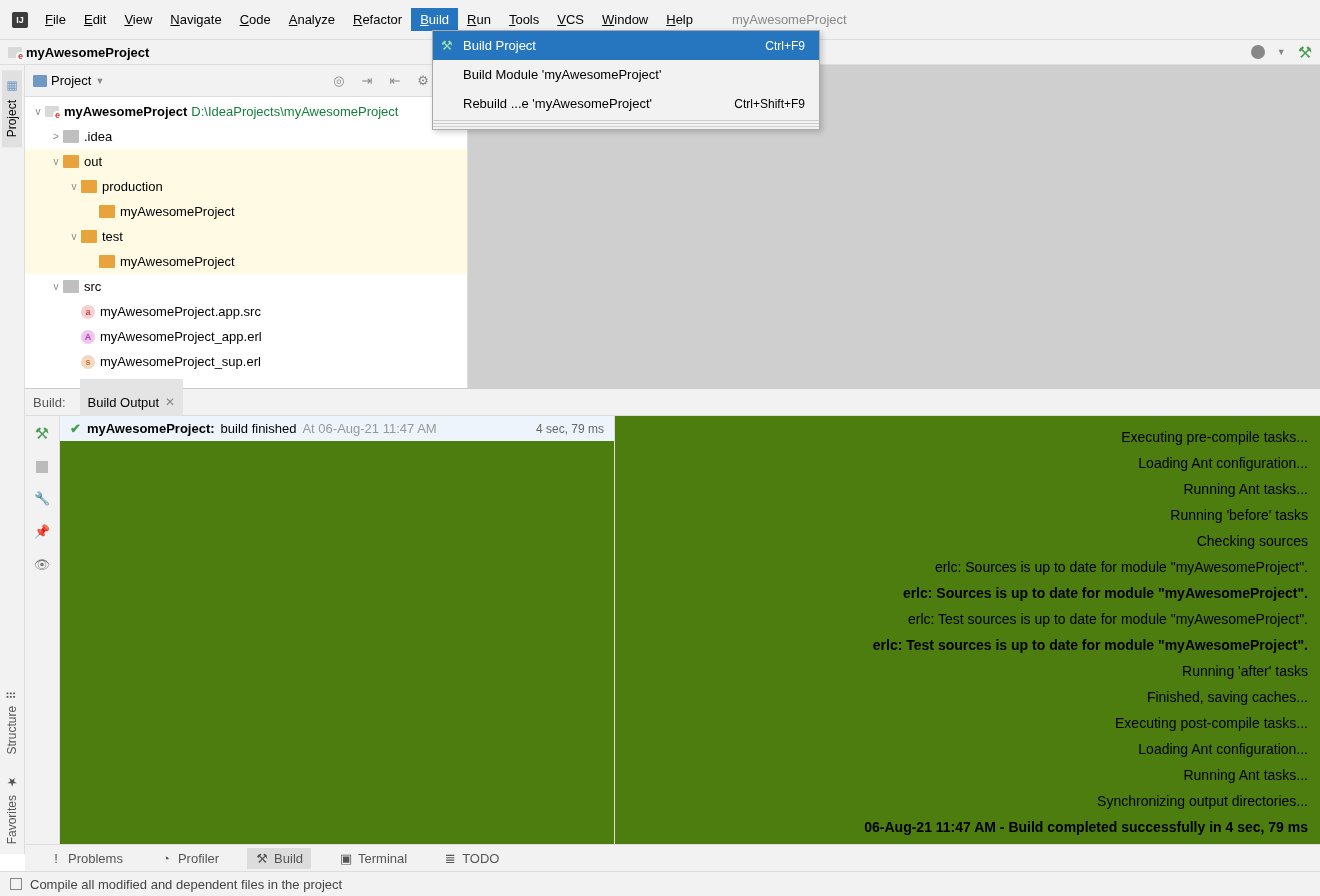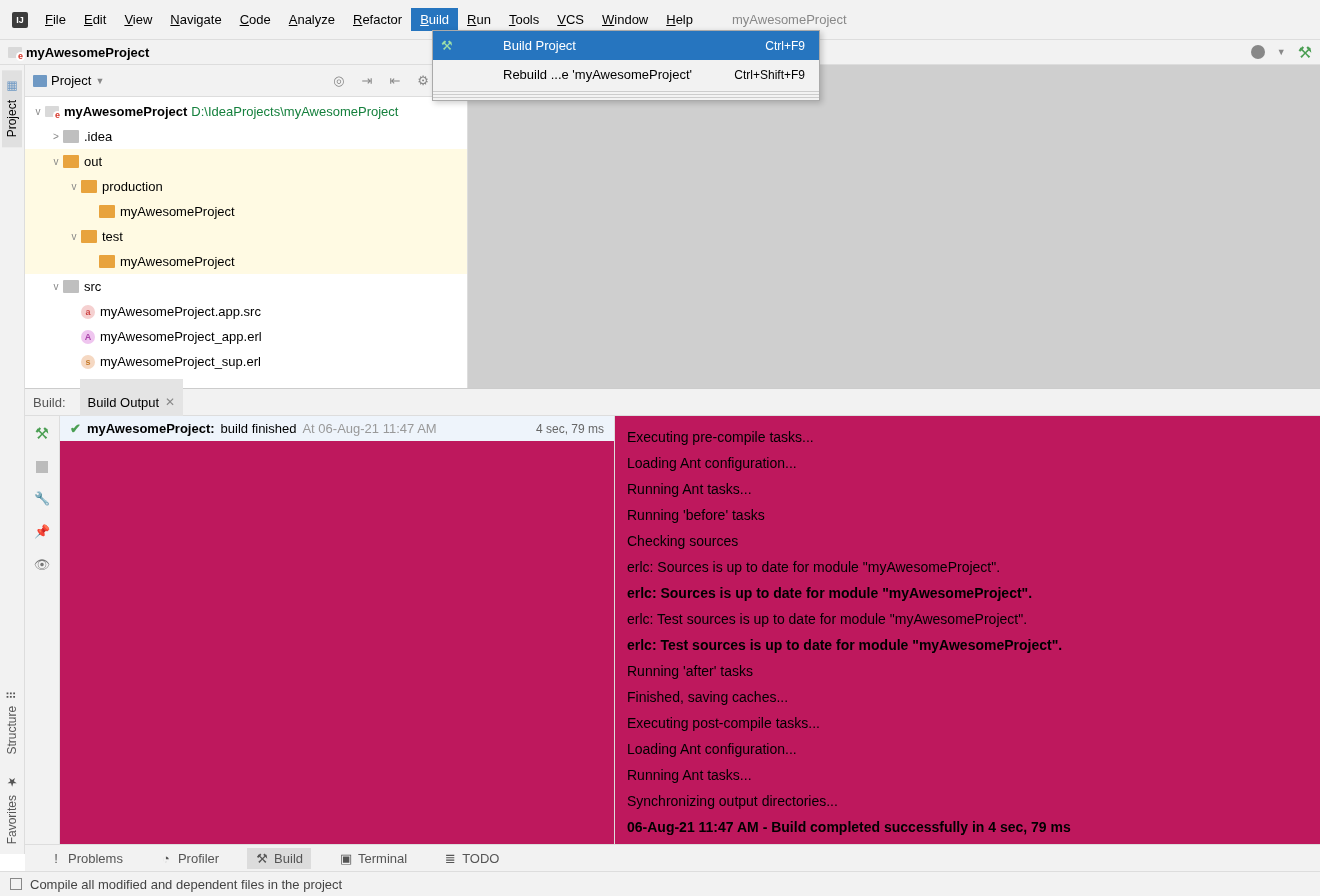--- a/index.html
+++ b/index.html
@@ -12,21 +12,21 @@
 .menu-item.open { background: #2675bf; color: #fff; }
 .menu-item u { text-decoration: underline; }
 .project-name-top { margin-left: 30px; color: #888; }
 
 
 .dropdown { position: absolute; top: 30px; left: 432px; width: 388px; background: #f2f2f2; border: 1px solid #aaa; box-shadow: 2px 2px 6px rgba(0,0,0,0.2); z-index: 100; }
 .dd-row { display: flex; align-items: center; height: 29px; padding: 0 14px 0 30px; position: relative; }
 .dd-row.hl { background: #2675bf; color: #fff; }
 .dd-row.disabled { color: #999; }
 .dd-sep { height: 1px; background: #ccc; margin: 2px 0; }
-.dd-label { flex: 1; margin-left: 40px; }
+.dd-label { flex: 1; }
 .dd-short { font-size: 12px; }
 .dd-icon { position: absolute; left: 8px; }
 
 
 .breadcrumb { height: 25px; display: flex; align-items: center; padding: 0 8px; background: #f2f2f2; border-bottom: 1px solid #ddd; }
 .bc-folder { width: 14px; height: 11px; background: #d9d9d9; border-radius: 1px; margin-right: 4px; position: relative; }
 .bc-folder::after { content: "e"; position: absolute; bottom: -3px; right: -3px; color: #d7372b; font-size: 9px; font-weight: bold; background: #fff; border-radius: 50%; width: 9px; height: 9px; text-align: center; line-height: 9px; }
 .bc-text { font-weight: bold; }
 .bc-right { margin-left: auto; display: flex; gap: 12px; align-items: center; }
 .avatar-icon { width: 14px; height: 14px; background: #888; border-radius: 50%; }
@@ -61,21 +61,21 @@
 .tree-label.bold { font-weight: bold; }
 .tree-path { color: #15803d; }
 
 
 .editor-area { flex: 1; background: #cfcfcf; display: flex; flex-direction: column; align-items: center; justify-content: flex-end; padding-bottom: 0; position: relative; }
 .hint { color: #707070; font-size: 18px; margin: 12px 0; }
 .hint .kb { color: #3b6fb6; }
 .hint-box { position: absolute; bottom: 0; width: 100%; text-align: center; }
 
 
-.build-panel { position: absolute; left: 25px; right: 0; bottom: 52px; height: 456px; background: #be185d; border-top: 1px solid #ccc; display: flex; flex-direction: column; }
+.build-panel { position: absolute; left: 25px; right: 0; bottom: 52px; height: 456px; background: #4d7c0f; border-top: 1px solid #ccc; display: flex; flex-direction: column; text-align: right; }
 .bp-tabs { height: 27px; background: #f2f2f2; border-bottom: 1px solid #ddd; display: flex; align-items: center; padding-left: 8px; gap: 14px; }
 .bp-tab-label { color: #555; }
 .bp-tab { background: #e4e4e4; padding: 16px 8px; display: flex; align-items: center; gap: 6px; }
 .bp-tab .close { color: #888; font-size: 12px; }
 
 .bp-body { flex: 1; display: flex; overflow: hidden; }
 .bp-toolbar { width: 35px; background: #f2f2f2; border-right: 1px solid #ddd; display: flex; flex-direction: column; align-items: center; padding-top: 8px; gap: 18px; color: #777; }
 .bp-left { width: 555px; border-right: 1px solid #ddd; overflow: auto; }
 .bp-row { background: #eef4fb; padding: 5px 10px; display: flex; align-items: center; gap: 6px; }
 .check { color: #4a9e52; font-weight: bold; }
@@ -120,20 +120,24 @@
   <span class="project-name-top">myAwesomeProject</span>
 </div>
 
 <div class="dropdown" id="dropdown">
     <div class="dd-row hl">
       <span class="dd-icon" style="color: rgb(159, 224, 168);">⚒</span>
       <span class="dd-label">Build Project</span>
       <span class="dd-short">Ctrl+F9</span>
     </div>
     <div class="dd-row">
+      <span class="dd-label">Build Module 'myAwesomeProject'</span>
+      <span class="dd-short"></span>
+    </div>
+    <div class="dd-row">
       <span class="dd-label">Rebuild ...e 'myAwesomeProject'</span>
       <span class="dd-short">Ctrl+Shift+F9</span>
     </div>
     <div class="dd-sep"></div>
     <div class="dd-sep"></div>
     <div class="dd-sep"></div>
   </div>
 
 <div class="breadcrumb">
   <span class="bc-folder"></span>

